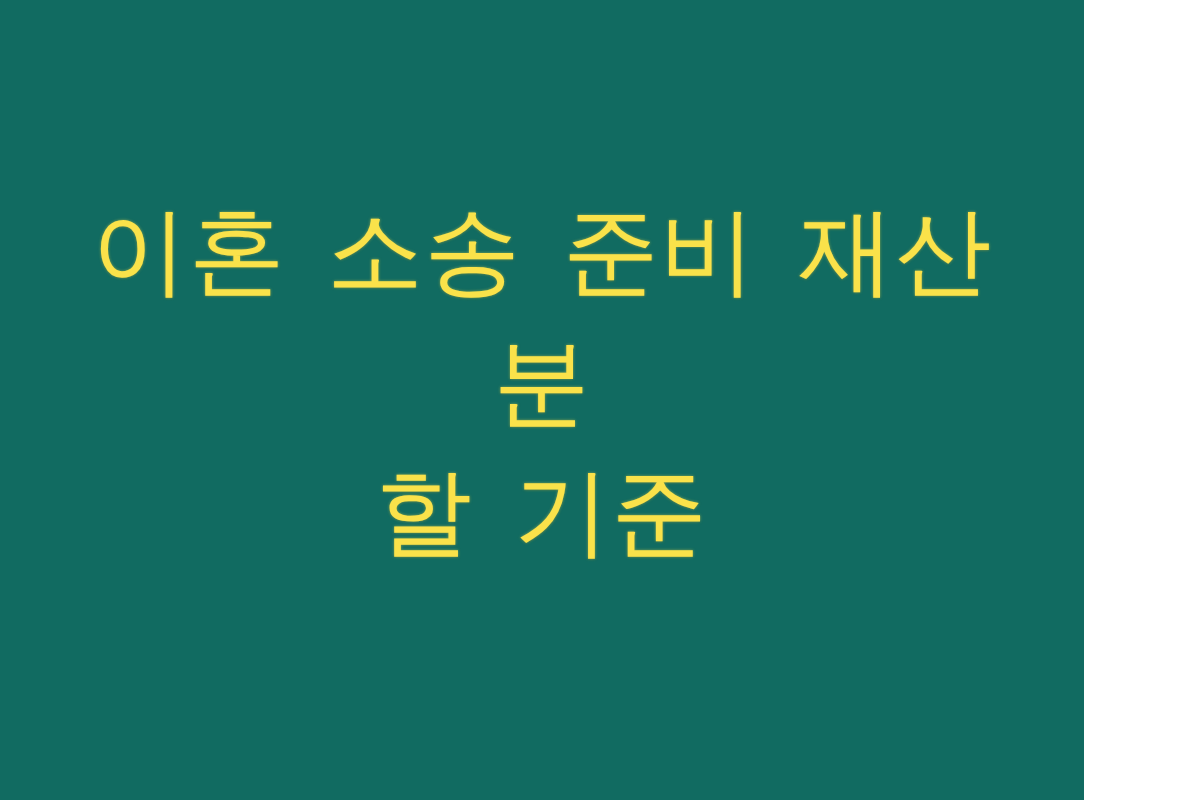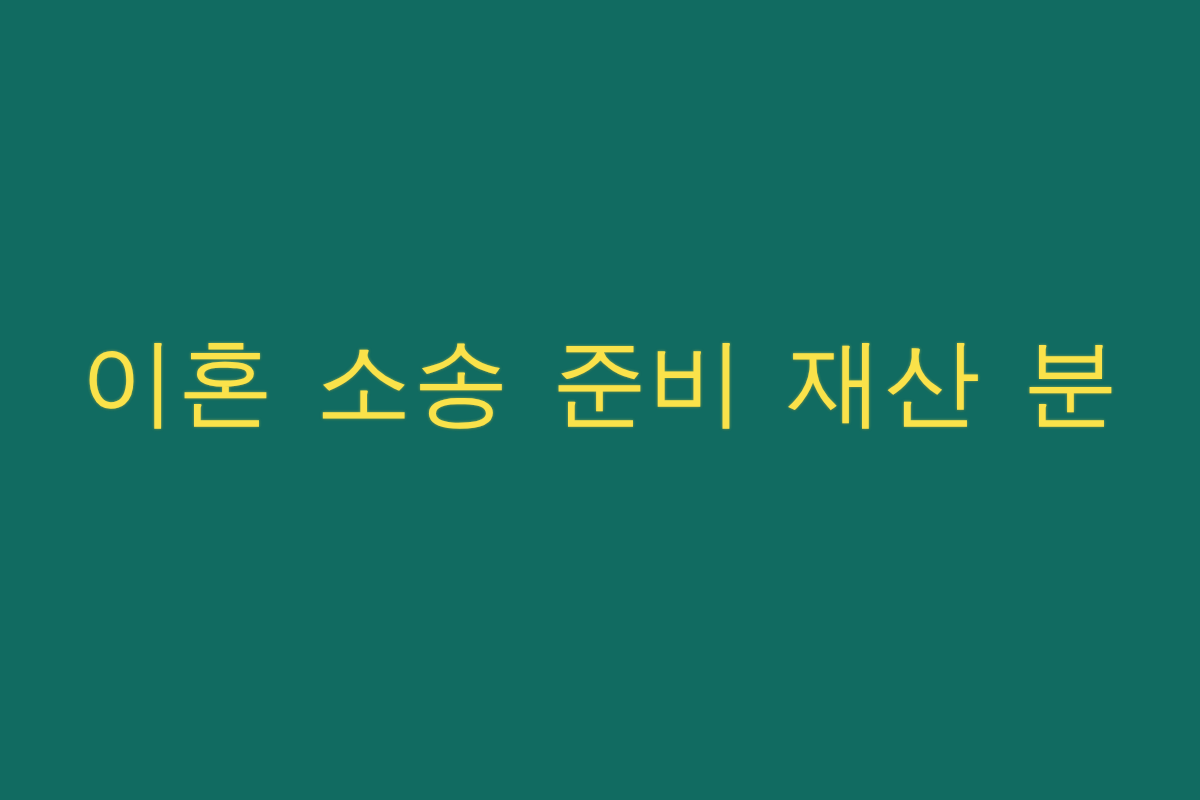--- a/index.html
+++ b/index.html
@@ -10,21 +10,21 @@
 
   body {
     width: 1200px;
     height: 800px;
     overflow: hidden;
     font-family: "Liberation Sans", "DejaVu Sans", sans-serif;
   }
 
   #banner {
     position: relative;
-    width: 1200px;
+    width: 1084px;
     height: 800px;
     box-sizing: border-box;
     display: flex;
     align-items: center;
     justify-content: center;
     background-color: #116b61;
   }
 
   
   #headline {
@@ -61,15 +61,16 @@
     display: block;
   }
 </style>
 </head>
 <body>
 
 <div id="banner" style="background-color: rgb(17, 107, 97);">
 
   <h1 id="headline" aria-label="이혼 소송 준비 재산 분할 기준" style="color: rgb(250, 226, 74);">
     <span class="line">이혼 소송 준비 재산 분</span>
+    <span class="line">할 기준</span>
   </h1>
 
 </div>
 
 </body></html>

